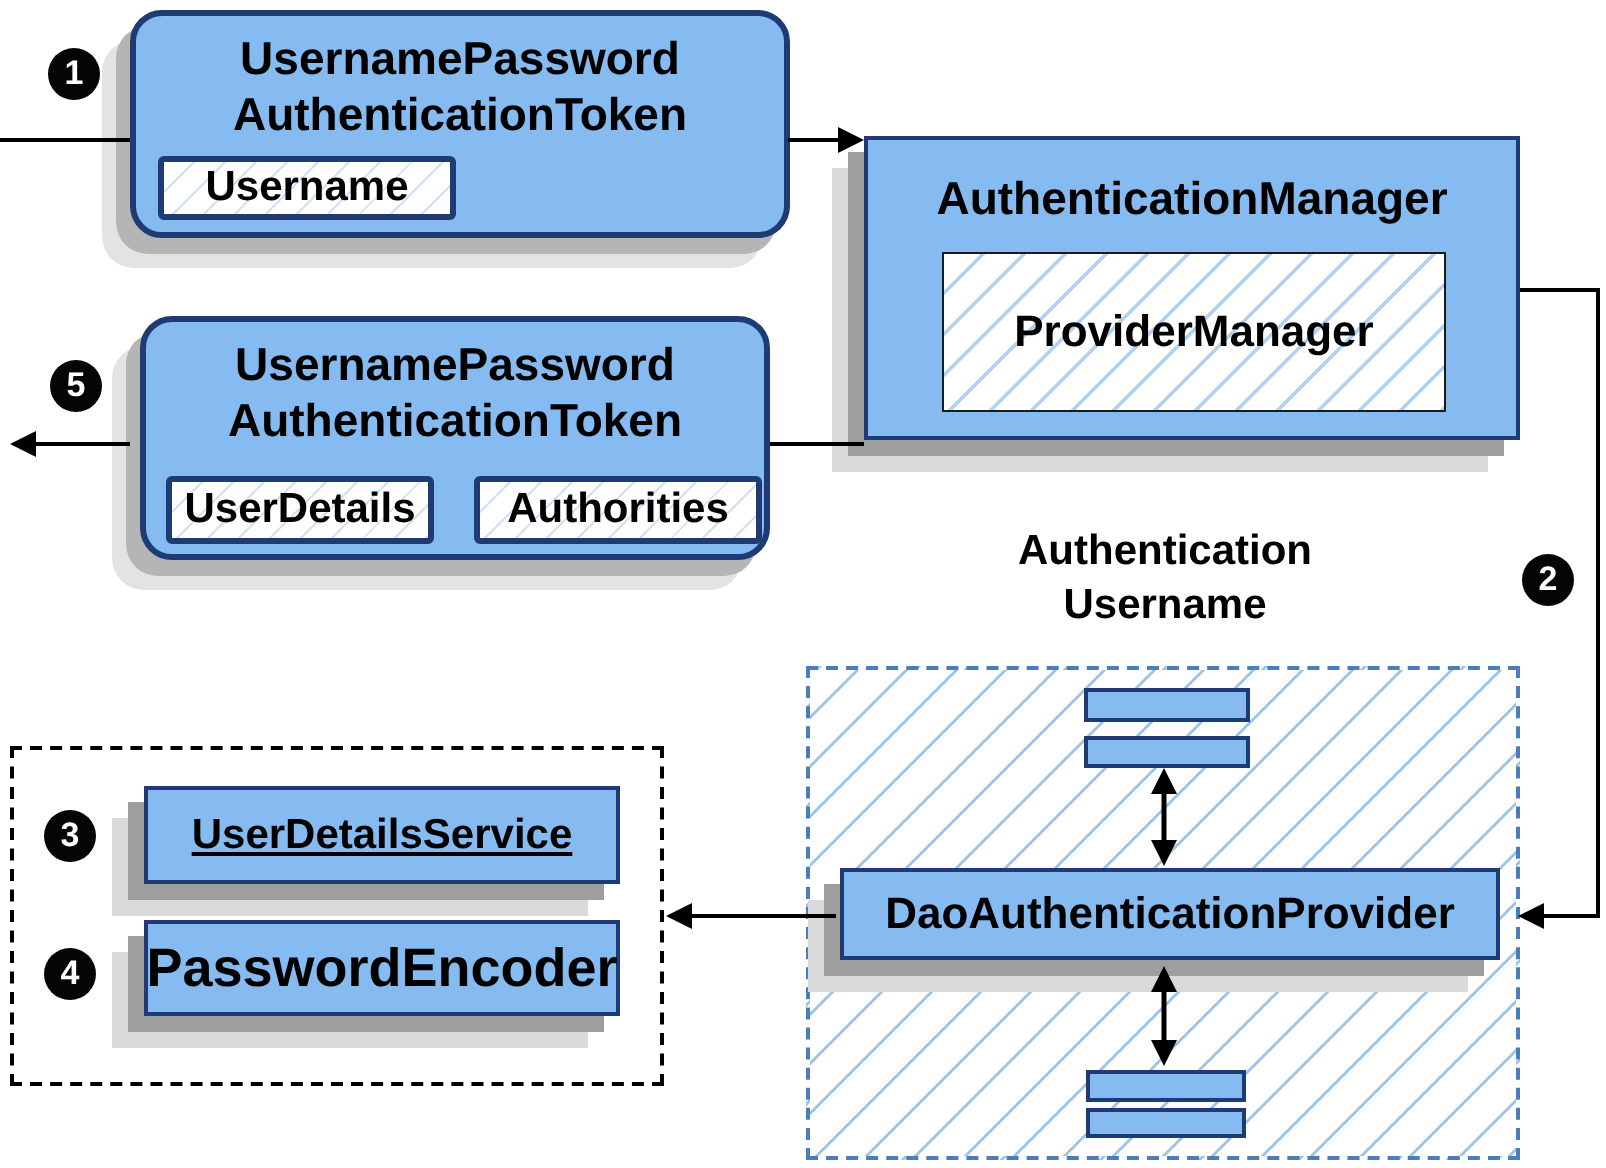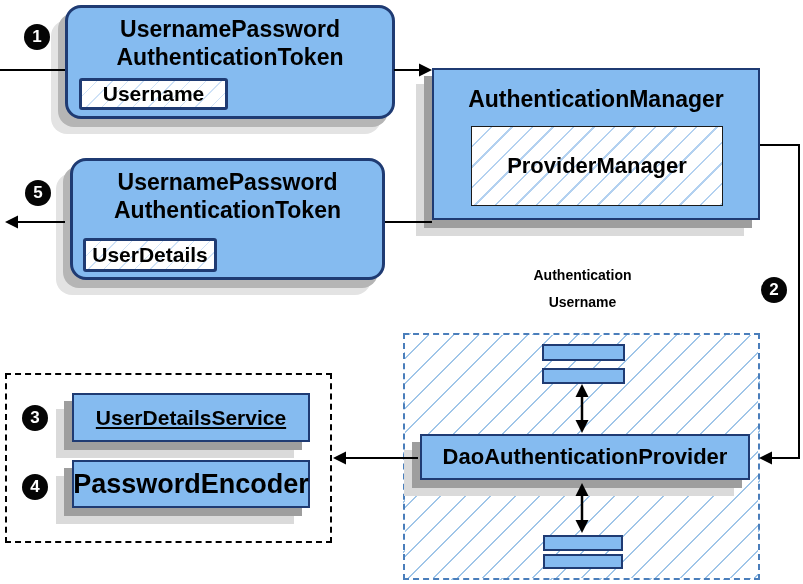--- a/index.html
+++ b/index.html
@@ -53,21 +53,21 @@
 <div id="stage">
 
   <div class="badge" style="left:24px;top:24px;">1</div>
   <div class="badge" style="left:761px;top:277px;">2</div>
   <div class="badge" style="left:22px;top:405px;">3</div>
   <div class="badge" style="left:22px;top:474px;">4</div>
   <div class="badge" style="left:25px;top:180px;">5</div>
 
   <div style="position:absolute;left:403px;top:333px;width:357px;height:247px;border:2px dashed #4A7EBB;box-sizing:border-box;z-index:1;" class="hatch-big"></div>
 
-  <div class="lbl" style="left:440px;top:262px;width:285px;font-size:14px;line-height:27px;z-index:2;">
+  <div class="lbl" style="left:440px;top:262px;width:285px;font-size:21px;line-height:27px;z-index:2;">
     <div>Authentication</div>
     <div>Username</div>
   </div>
 
   <div class="stub-bar" style="left:542px;top:344px;width:83px;height:17px;z-index:2;"></div>
   <div class="stub-bar" style="left:542px;top:368px;width:83px;height:16px;z-index:2;"></div>
 
   <div class="stub-bar" style="left:543px;top:535px;width:80px;height:16px;z-index:2;"></div>
   <div class="stub-bar" style="left:543px;top:554px;width:80px;height:15px;z-index:2;"></div>
 
@@ -103,20 +103,23 @@
   </div>
 
   <div class="blue-box token" style="left:70px;top:158px;width:315px;height:122px;z-index:2;">
     <div class="token-title">
       <div>UsernamePassword</div>
       <div>AuthenticationToken</div>
     </div>
     <div class="field" style="left:10px;top:77px;width:134px;height:34px;">
       <span>UserDetails</span>
     </div>
+    <div class="field" style="left:164px;top:77px;width:144px;height:34px;">
+      <span>Authorities</span>
+    </div>
   </div>
 
   <svg id="connectors" width="803" height="584" viewBox="0 0 803 584">
 
     <line x1="0" y1="70" x2="65" y2="70" stroke="#000" stroke-width="2"></line>
     <line x1="394" y1="70" x2="421" y2="70" stroke="#000" stroke-width="2"></line>
     <polygon points="432,70 419,63.5 419,76.5" fill="#000"></polygon>
 
     <path d="M760,145 L799,145 L799,458 L771,458" fill="none" stroke="#000" stroke-width="2"></path>
     <polygon points="759,458 772,451.5 772,464.5" fill="#000"></polygon>

